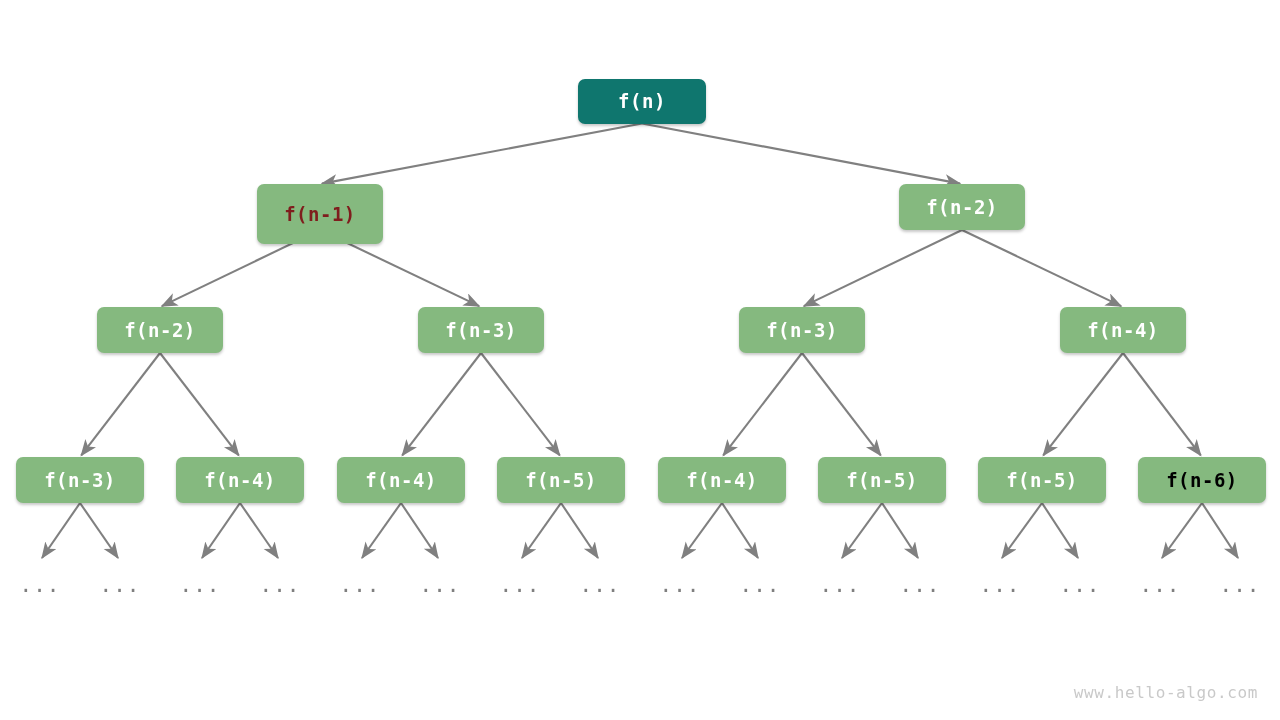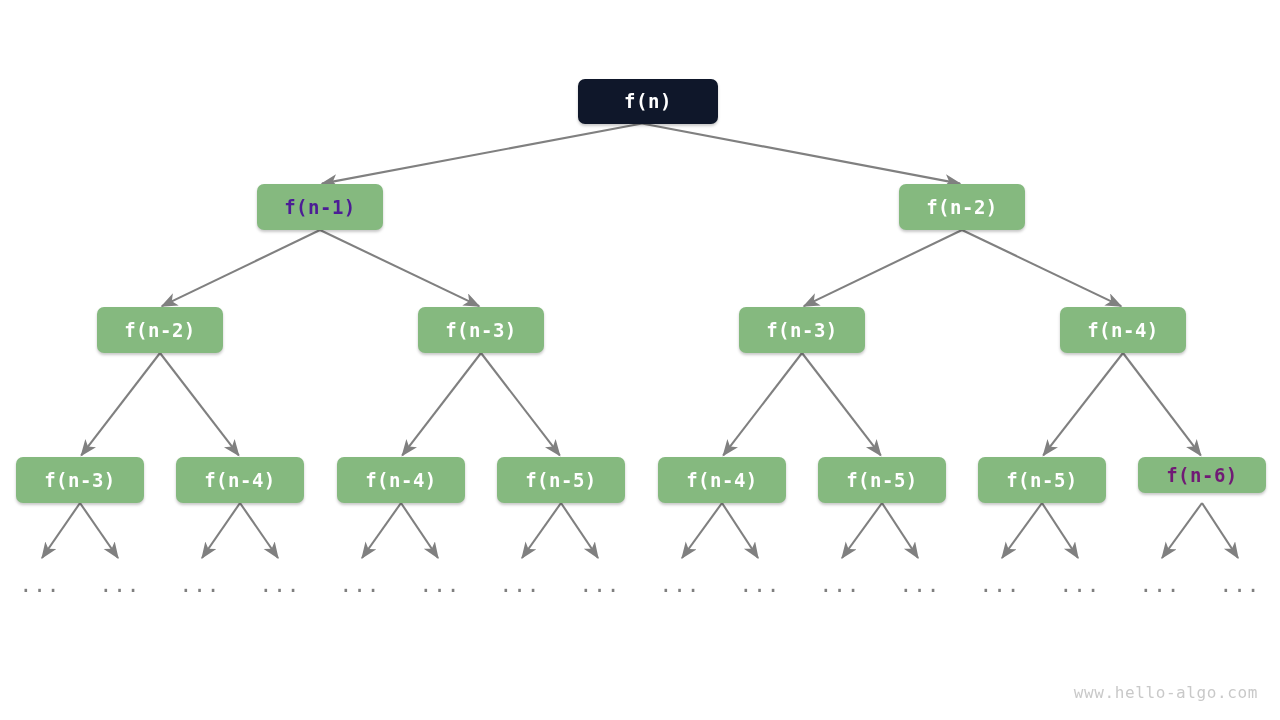--- a/index.html
+++ b/index.html
@@ -99,35 +99,35 @@
         <line x1="882" y1="503" x2="842" y2="558" stroke="#808080" stroke-width="2.1" marker-end="url(#arrowhead)"></line>
         <line x1="882" y1="503" x2="918" y2="558" stroke="#808080" stroke-width="2.1" marker-end="url(#arrowhead)"></line>
         <line x1="1042" y1="503" x2="1002" y2="558" stroke="#808080" stroke-width="2.1" marker-end="url(#arrowhead)"></line>
         <line x1="1042" y1="503" x2="1078" y2="558" stroke="#808080" stroke-width="2.1" marker-end="url(#arrowhead)"></line>
         <line x1="1202" y1="503" x2="1162" y2="558" stroke="#808080" stroke-width="2.1" marker-end="url(#arrowhead)"></line>
         <line x1="1202" y1="503" x2="1238" y2="558" stroke="#808080" stroke-width="2.1" marker-end="url(#arrowhead)"></line>
       </g>
   </svg>
 
   <div id="nodes">
-      <div class="node" style="left: 578px; top: 78.5px; width: 140px; height: 45px; background: #0f172a; color: rgb(255, 255, 255);">f(n)</div>
-      <div class="node" style="left: 257px; top: 184px; width: 126px; height: 46px; background: rgb(133, 185, 127); color: #4c1d95;">f(n-1)</div>
+      <div class="node" style="left: 578px; top: 78.5px; width: 128px; height: 45px; background: #0f766e; color: rgb(255, 255, 255);">f(n)</div>
+      <div class="node" style="left: 257px; top: 184px; width: 126px; height: 60px; background: rgb(133, 185, 127); color: #7f1d1d;">f(n-1)</div>
       <div class="node" style="left: 899px; top: 184px; width: 126px; height: 46px; background: rgb(133, 185, 127); color: rgb(255, 255, 255);">f(n-2)</div>
       <div class="node" style="left: 97px; top: 307px; width: 126px; height: 46px; background: rgb(133, 185, 127); color: rgb(255, 255, 255);">f(n-2)</div>
       <div class="node" style="left: 418px; top: 307px; width: 126px; height: 46px; background: rgb(133, 185, 127); color: rgb(255, 255, 255);">f(n-3)</div>
       <div class="node" style="left: 739px; top: 307px; width: 126px; height: 46px; background: rgb(133, 185, 127); color: rgb(255, 255, 255);">f(n-3)</div>
       <div class="node" style="left: 1060px; top: 307px; width: 126px; height: 46px; background: rgb(133, 185, 127); color: rgb(255, 255, 255);">f(n-4)</div>
       <div class="node" style="left: 16px; top: 457px; width: 128px; height: 46px; background: rgb(133, 185, 127); color: rgb(255, 255, 255);">f(n-3)</div>
       <div class="node" style="left: 176px; top: 457px; width: 128px; height: 46px; background: rgb(133, 185, 127); color: rgb(255, 255, 255);">f(n-4)</div>
       <div class="node" style="left: 337px; top: 457px; width: 128px; height: 46px; background: rgb(133, 185, 127); color: rgb(255, 255, 255);">f(n-4)</div>
       <div class="node" style="left: 497px; top: 457px; width: 128px; height: 46px; background: rgb(133, 185, 127); color: rgb(255, 255, 255);">f(n-5)</div>
       <div class="node" style="left: 658px; top: 457px; width: 128px; height: 46px; background: rgb(133, 185, 127); color: rgb(255, 255, 255);">f(n-4)</div>
       <div class="node" style="left: 818px; top: 457px; width: 128px; height: 46px; background: rgb(133, 185, 127); color: rgb(255, 255, 255);">f(n-5)</div>
       <div class="node" style="left: 978px; top: 457px; width: 128px; height: 46px; background: rgb(133, 185, 127); color: rgb(255, 255, 255);">f(n-5)</div>
-      <div class="node" style="left: 1138px; top: 457px; width: 128px; height: 36px; background: rgb(133, 185, 127); color: #701a75;">f(n-6)</div>
+      <div class="node" style="left: 1138px; top: 457px; width: 128px; height: 46px; background: rgb(133, 185, 127); color: #000000;">f(n-6)</div>
     </div>
 
   <div id="ellipses">
       <div class="ellipsis" style="left: 40px; top: 585px; color: rgb(127, 127, 127);">...</div>
       <div class="ellipsis" style="left: 120px; top: 585px; color: rgb(127, 127, 127);">...</div>
       <div class="ellipsis" style="left: 200px; top: 585px; color: rgb(127, 127, 127);">...</div>
       <div class="ellipsis" style="left: 280px; top: 585px; color: rgb(127, 127, 127);">...</div>
       <div class="ellipsis" style="left: 360px; top: 585px; color: rgb(127, 127, 127);">...</div>
       <div class="ellipsis" style="left: 440px; top: 585px; color: rgb(127, 127, 127);">...</div>
       <div class="ellipsis" style="left: 520px; top: 585px; color: rgb(127, 127, 127);">...</div>

